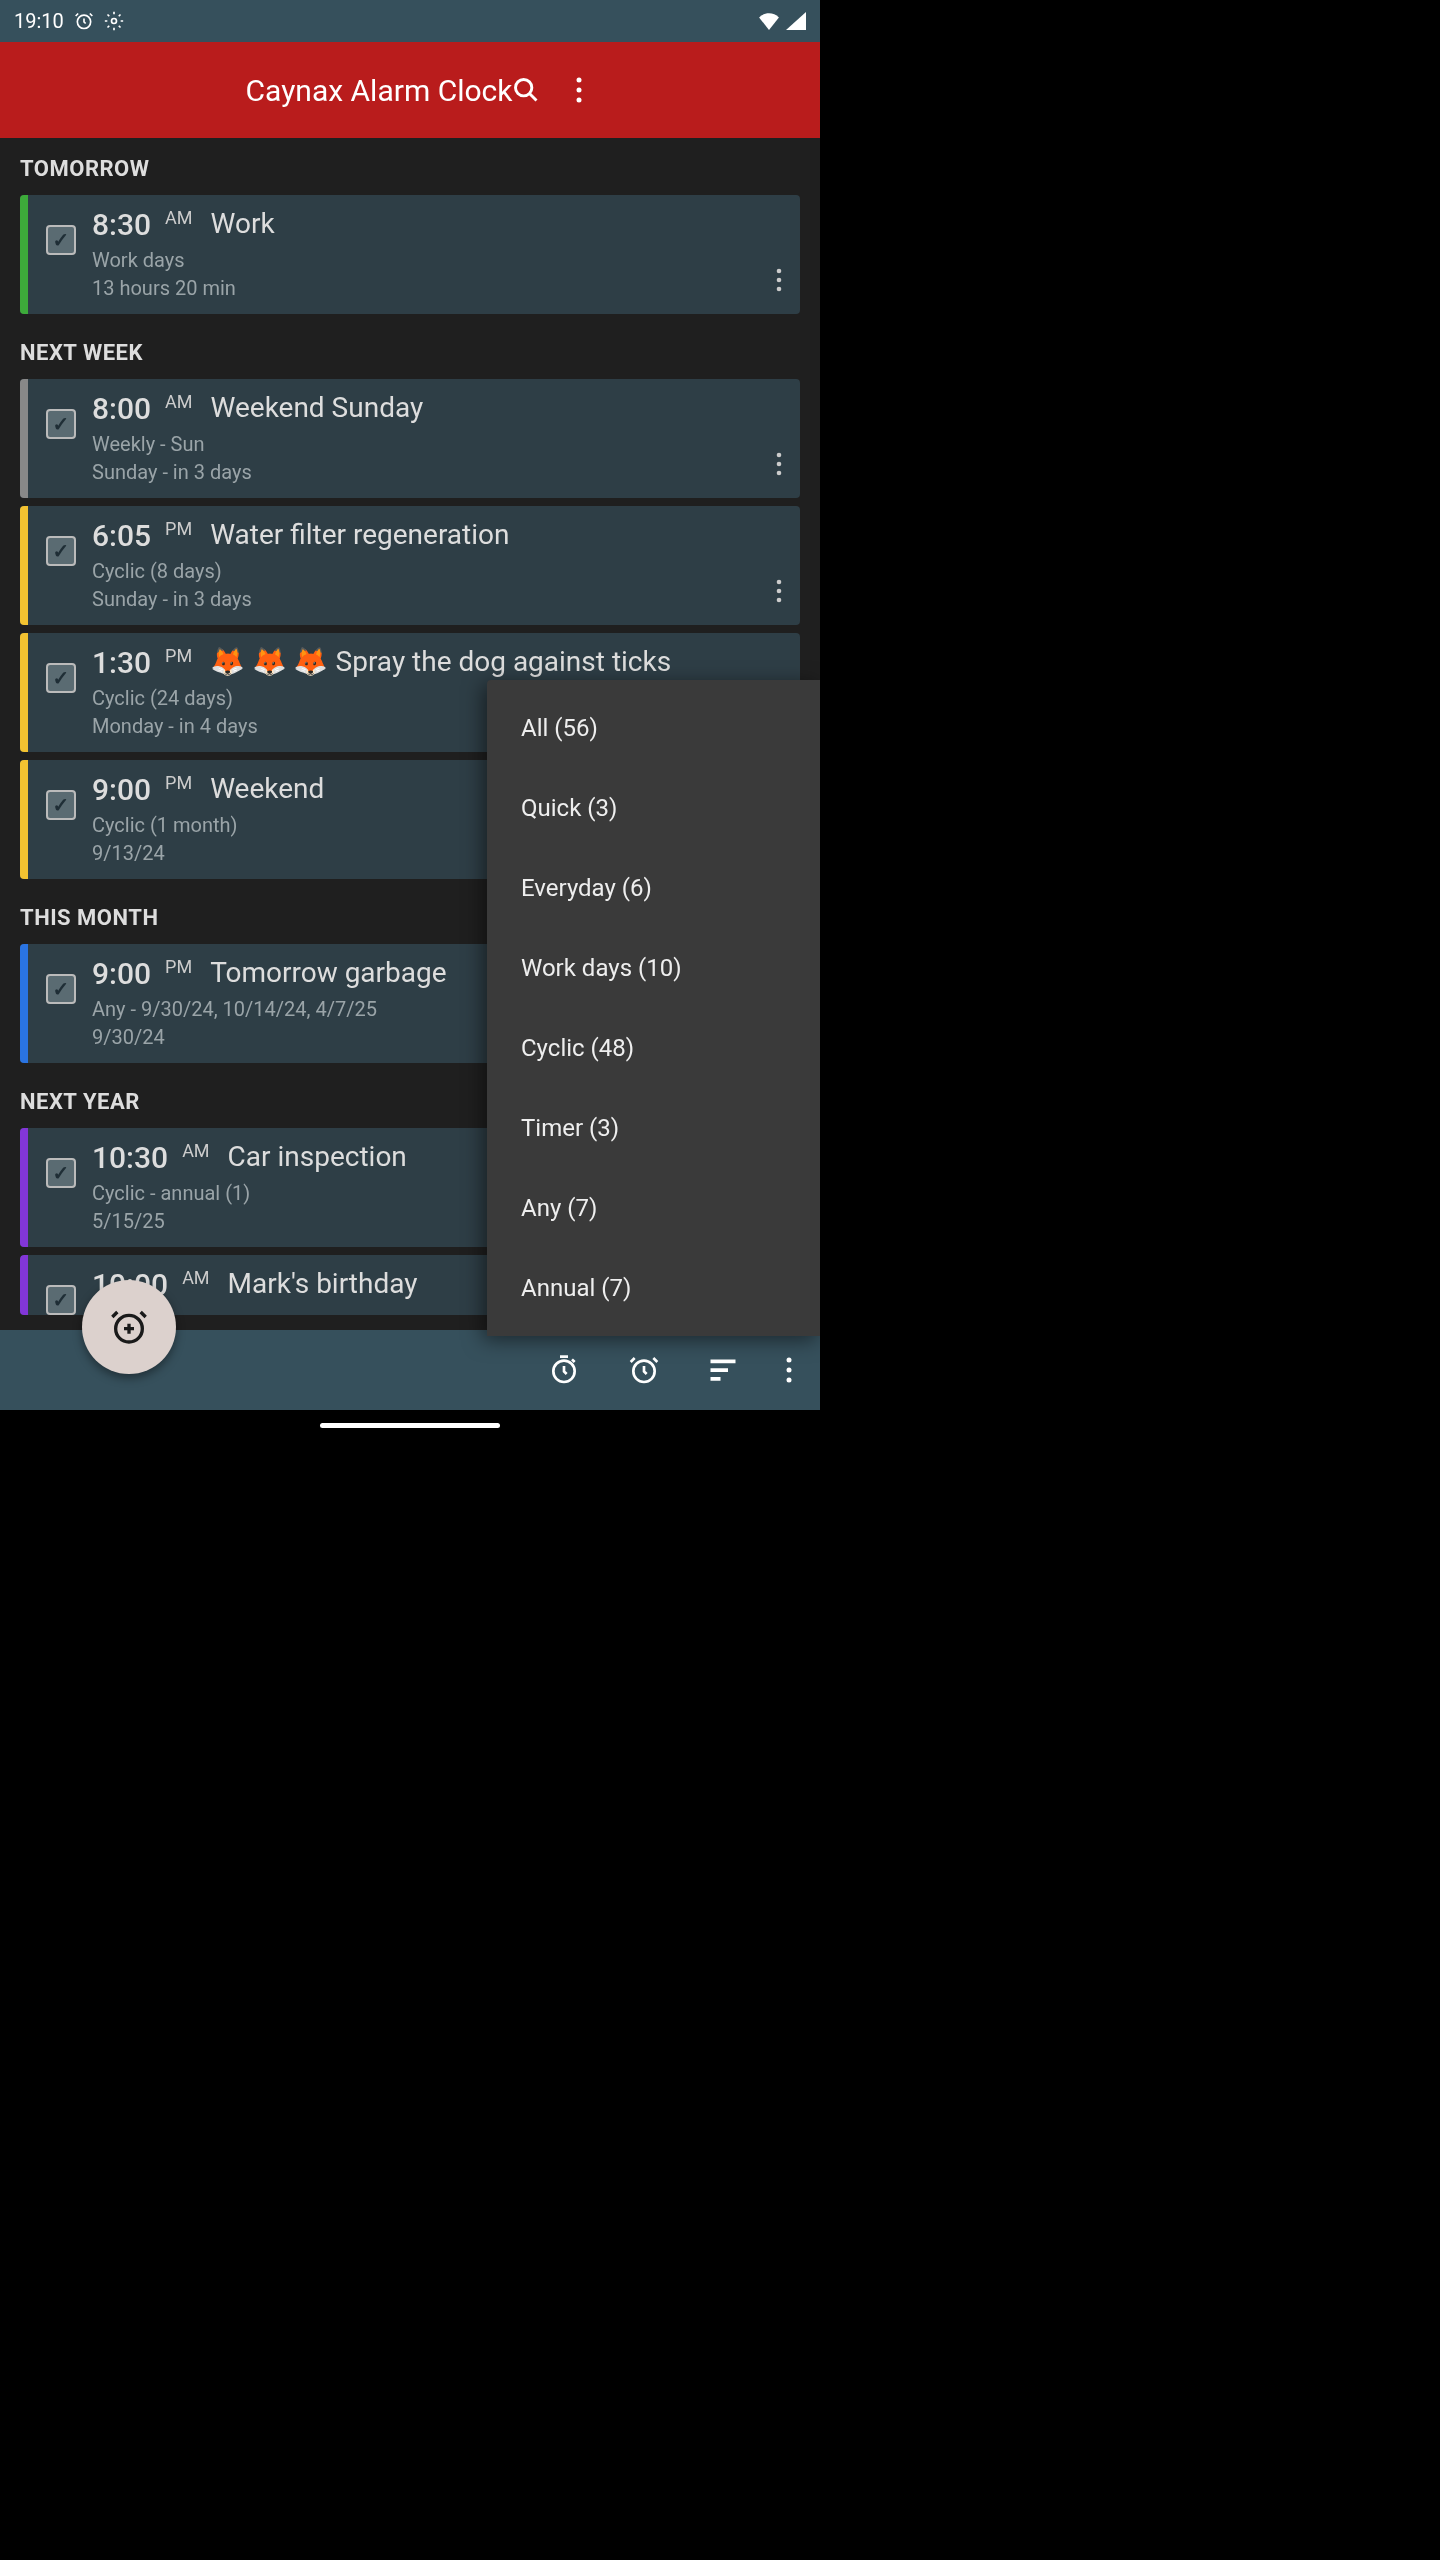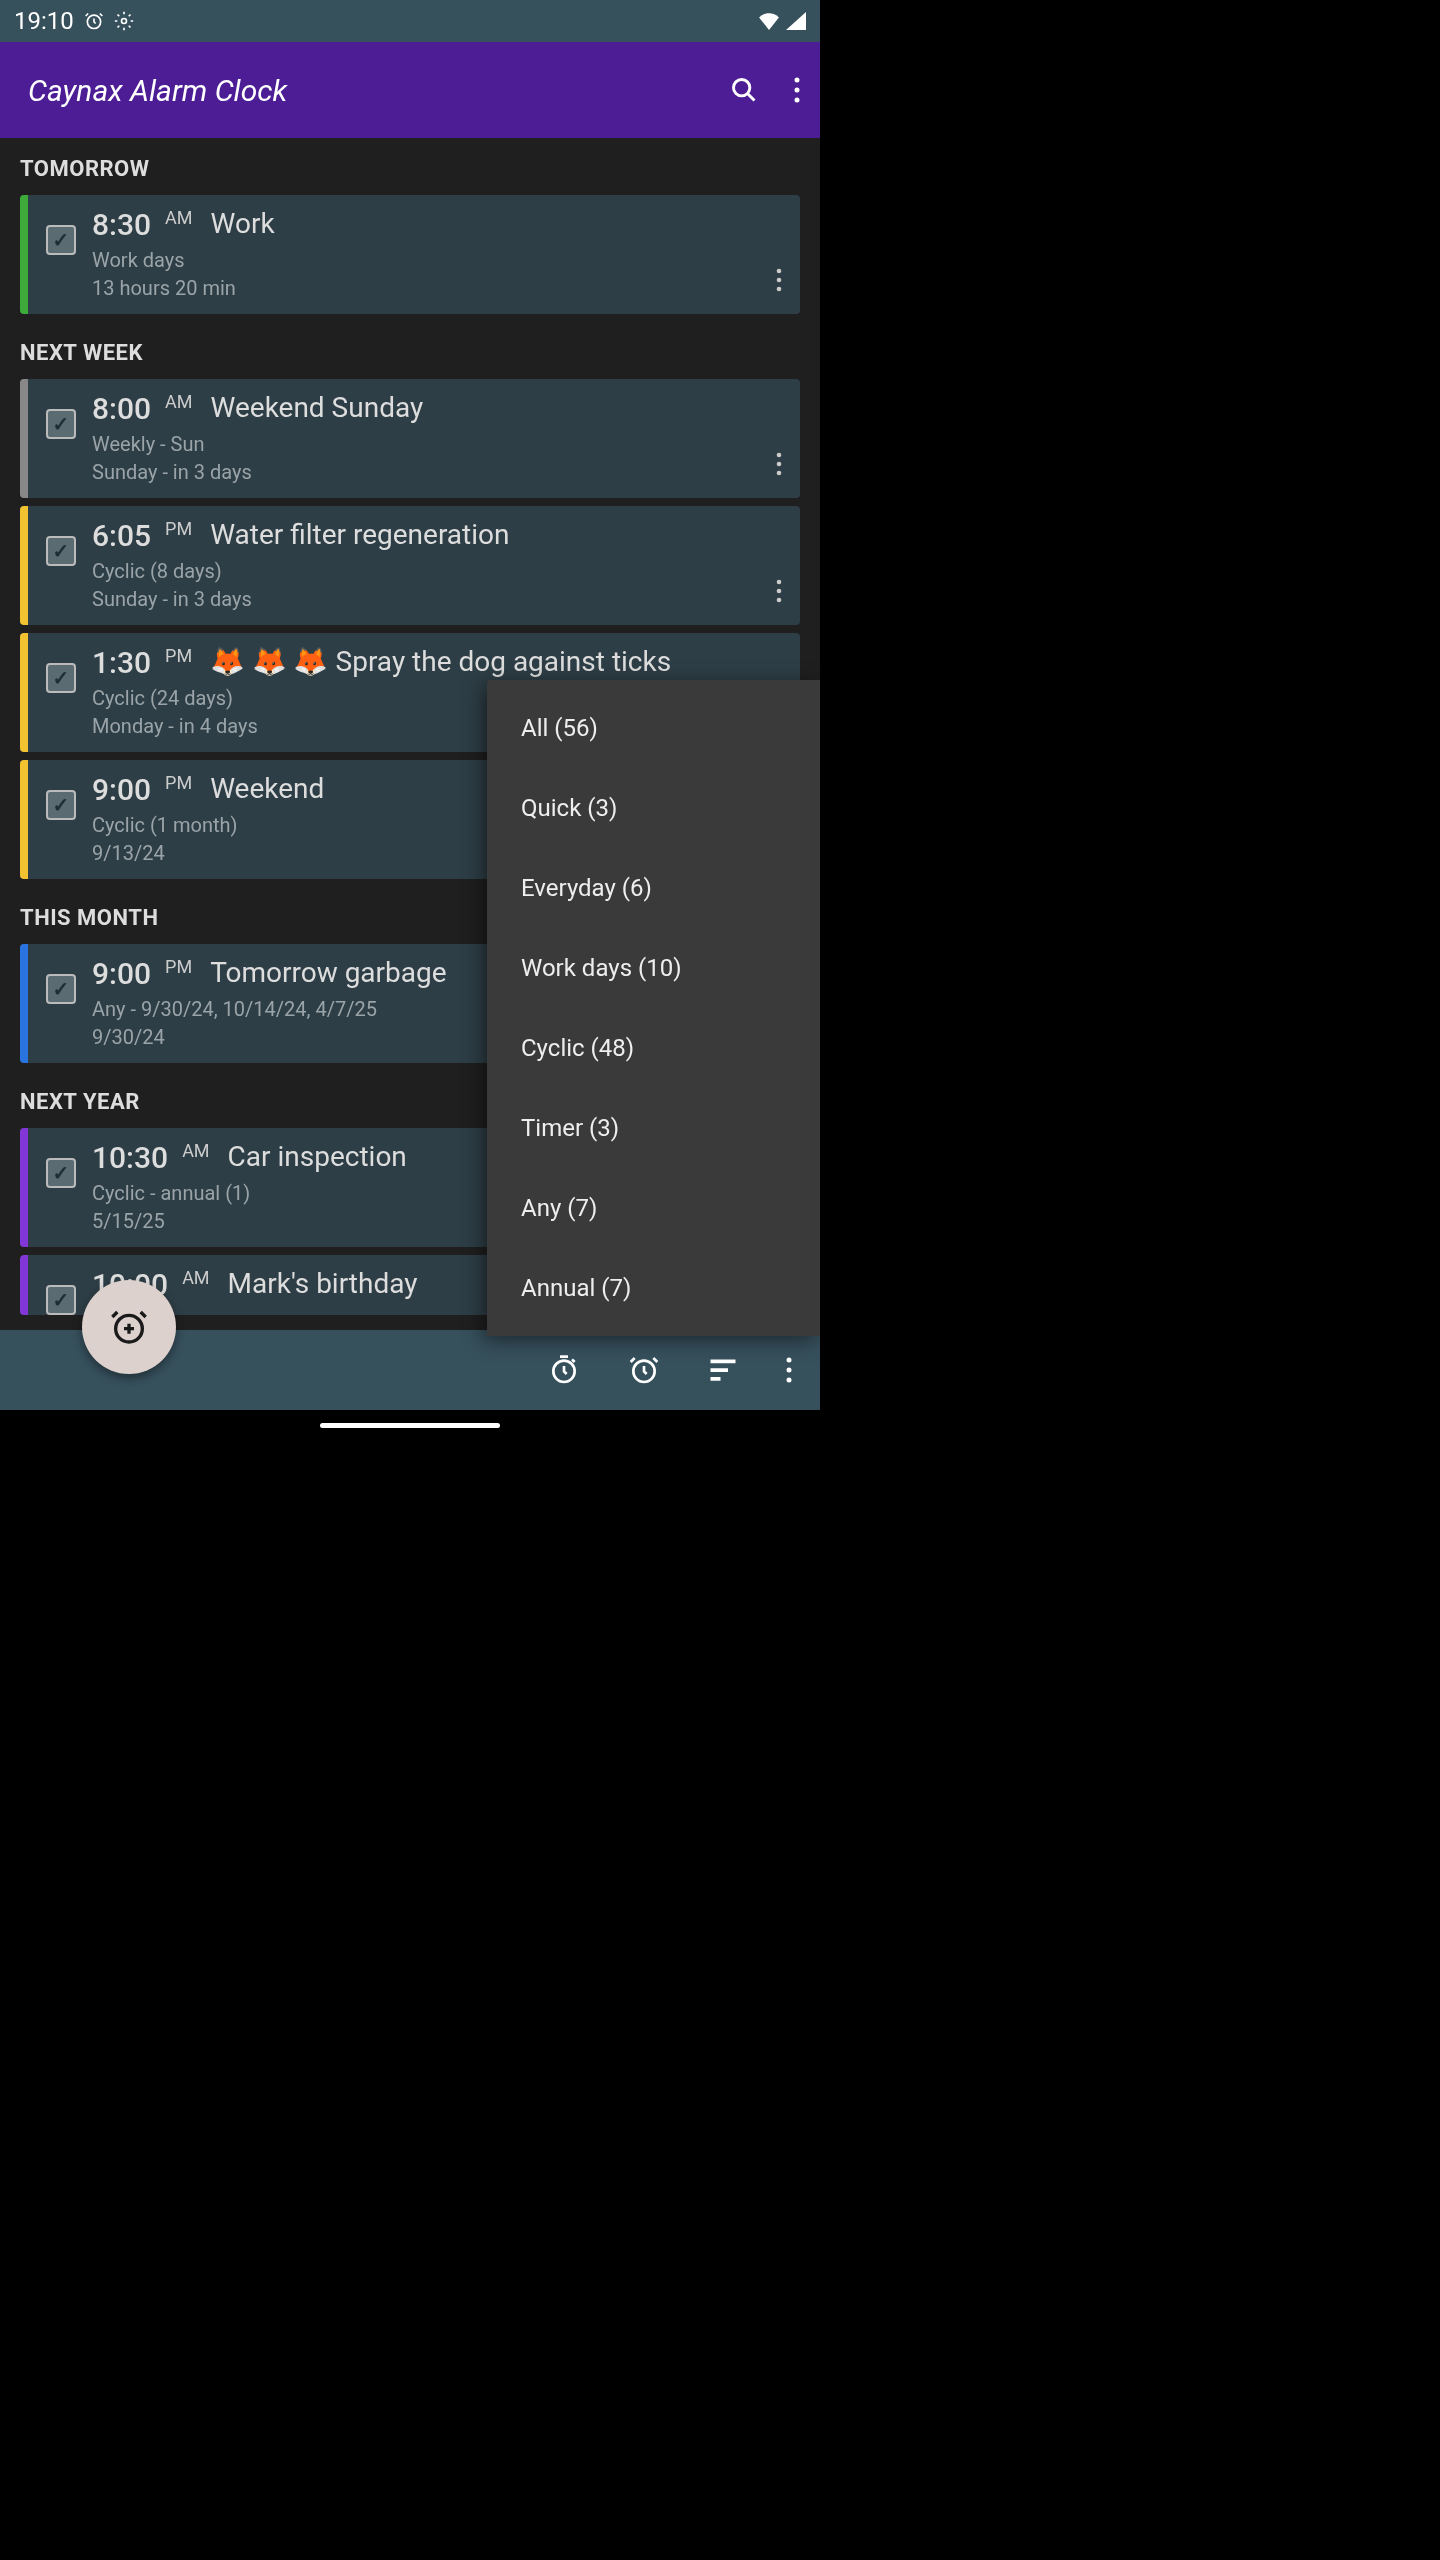--- a/index.html
+++ b/index.html
@@ -11,34 +11,33 @@
       color: #e0e0e0;
       position: relative;
       overflow: hidden;
     }
     .status-bar {
       height: 42px;
       background: #36505c;
       display: flex;
       align-items: center;
       padding: 0 14px;
-      font-size: 24px;
+      font-size: 20px;
       color: #fff;
       justify-content: space-between;
     }
     .status-left { display: flex; align-items: center; gap: 10px; }
     .status-right { display: flex; align-items: center; gap: 6px; }
     .app-header {
       height: 96px;
-      background: #4c1d95;
+      background: #b91c1c;
       display: flex;
       align-items: center;
       padding: 0 20px 0 28px;
-      justify-content: space-between;
-      font-style: italic;
+      justify-content: center;
     }
     .app-title { font-size: 30px; font-weight: 400; color: #fff; }
     .header-actions { display: flex; align-items: center; gap: 36px; }
     .content {
       background: #1f1f1f;
       height: calc(100% - 42px - 96px - 80px - 30px);
       overflow: hidden;
     }
     .section-header {
       font-size: 22px;

